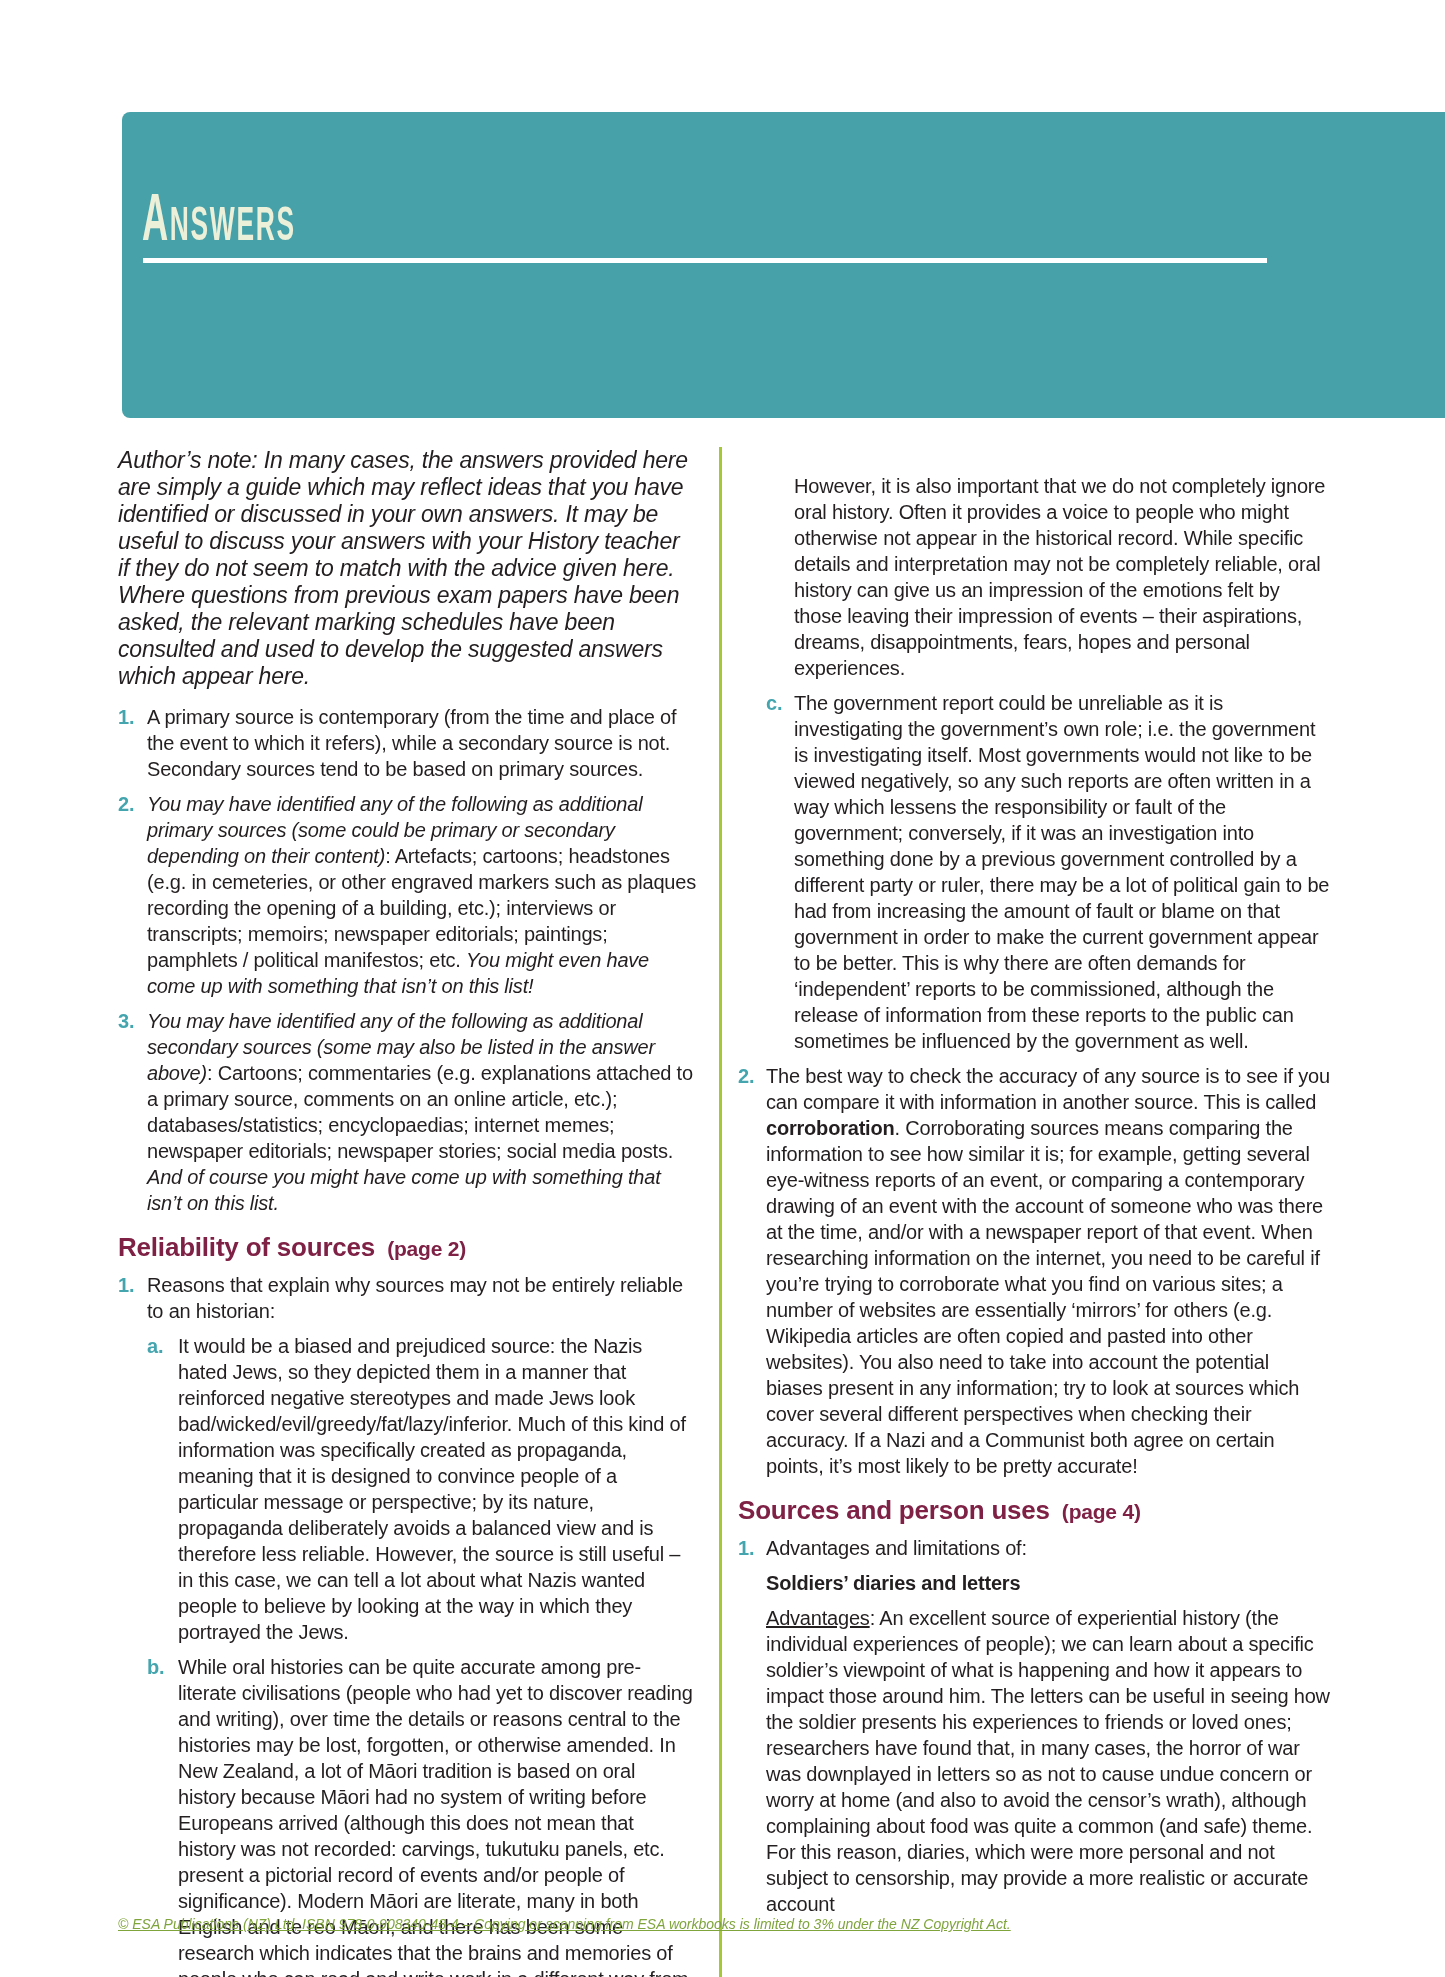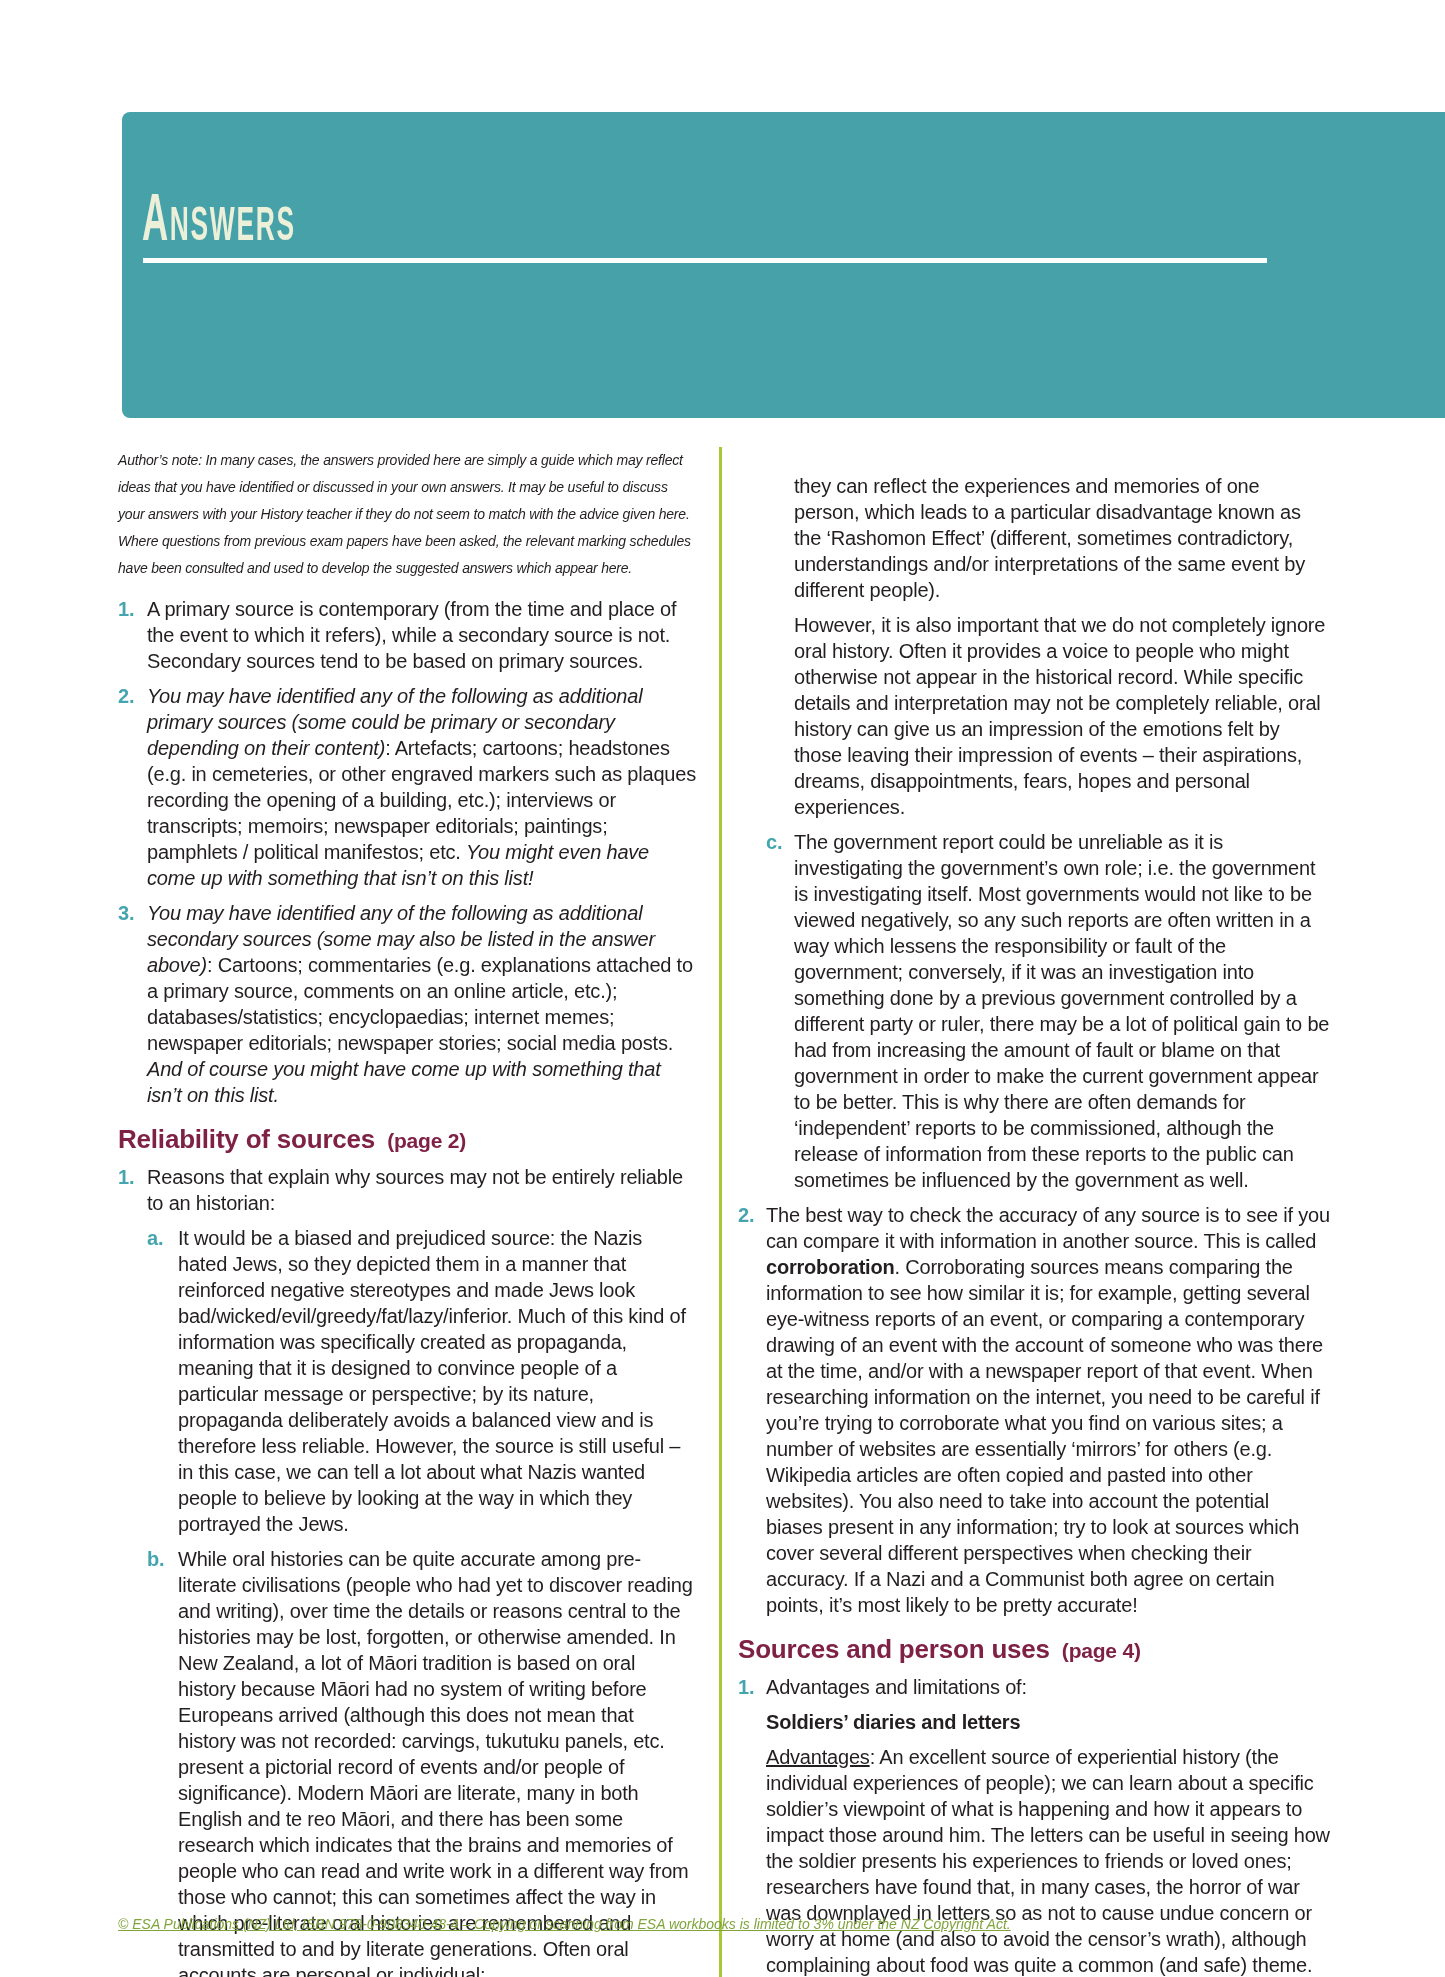--- a/index.html
+++ b/index.html
@@ -24,21 +24,21 @@
     background:#ffffff;
   }
   .main {
     position:absolute; left:118px; top:447px; width:1212px;
     display:flex; align-items:stretch;
     font-size:20px; line-height:26px; letter-spacing:-0.2px;
   }
   .col-left { width:578px; flex:none; }
   .divider { width:3px; background:#a6c837; margin-left:23px; flex:none; }
   .col-right { flex:1; margin-left:16px; padding-top:26px; }
-  .note { font-style:italic; font-size:14px; line-height:27px; margin:0 0 14px 0; }
+  .note { font-style:italic; font-size:23px; line-height:27px; margin:0 0 14px 0; }
   h2 { margin:16px 0 8px 0; font-size:26px; line-height:30px; font-weight:bold; color:#7e2144; }
   h2 .pg { font-size:21px; margin-left:12px; }
   h2.first { margin-top:10px; }
   .item { display:flex; margin:0 0 9px 0; }
   .item > .marker { flex:none; width:29px; font-weight:bold; color:#45a5af; }
   .item > .content { flex:1; }
   .sub { display:flex; margin-top:9px; }
   .sub > .marker { flex:none; width:31px; font-weight:bold; color:#45a5af; }
   .sub > .content { flex:1; }
   .col-right .item > .marker { width:28px; }
@@ -96,21 +96,20 @@
           <span class="marker">b.</span>
           <div class="content">While oral histories can be quite accurate among pre-literate civilisations (people who had yet to discover reading and writing), over time the details or reasons central to the histories may be lost, forgotten, or otherwise amended. In New Zealand, a lot of Māori tradition is based on oral history because Māori had no system of writing before Europeans arrived (although this does not mean that history was not recorded: carvings, tukutuku panels, etc. present a pictorial record of events and/or people of significance). Modern Māori are literate, many in both English and te reo Māori, and there has been some research which indicates that the brains and memories of people who can read and write work in a different way from those who cannot; this can sometimes affect the way in which pre-literate oral histories are remembered and transmitted to and by literate generations. Often oral accounts are personal or individual;</div>
         </div>
       </div>
     </div>
   </section>
 
   <div class="divider"></div>
 
   <section class="col-right">
-    <p class="cont-para">they can reflect the experiences and memories of one person, which leads to a particular disadvantage known as the ‘Rashomon Effect’ (different, sometimes contradictory, understandings and/or interpretations of the same event by different people).</p>
     <p class="cont-para">However, it is also important that we do not completely ignore oral history. Often it provides a voice to people who might otherwise not appear in the historical record. While specific details and interpretation may not be completely reliable, oral history can give us an impression of the emotions felt by those leaving their impression of events – their aspirations, dreams, disappointments, fears, hopes and personal experiences.</p>
 
     <div class="item indent">
       <span class="marker">c.</span>
       <div class="content">The government report could be unreliable as it is investigating the government’s own role; i.e. the government is investigating itself. Most governments would not like to be viewed negatively, so any such reports are often written in a way which lessens the responsibility or fault of the government; conversely, if it was an investigation into something done by a previous government controlled by a different party or ruler, there may be a lot of political gain to be had from increasing the amount of fault or blame on that government in order to make the current government appear to be better. This is why there are often demands for ‘independent’ reports to be commissioned, although the release of information from these reports to the public can sometimes be influenced by the government as well.</div>
     </div>
 
     <div class="item">
       <span class="marker">2.</span>
       <div class="content"><span>The best way to check the accuracy of any source is to see if you can compare it with information in another source. This is called </span><span class="bd">corroboration</span><span>. Corroborating sources means comparing the information to see how similar it is; for example, getting several eye-witness reports of an event, or comparing a contemporary drawing of an event with the account of someone who was there at the time, and/or with a newspaper report of that event. When researching information on the internet, you need to be careful if you’re trying to corroborate what you find on various sites; a number of websites are essentially ‘mirrors’ for others (e.g. Wikipedia articles are often copied and pasted into other websites). You also need to take into account the potential biases present in any information; try to look at sources which cover several different perspectives when checking their accuracy. If a Nazi and a Communist both agree on certain points, it’s most likely to be pretty accurate!</span></div>

